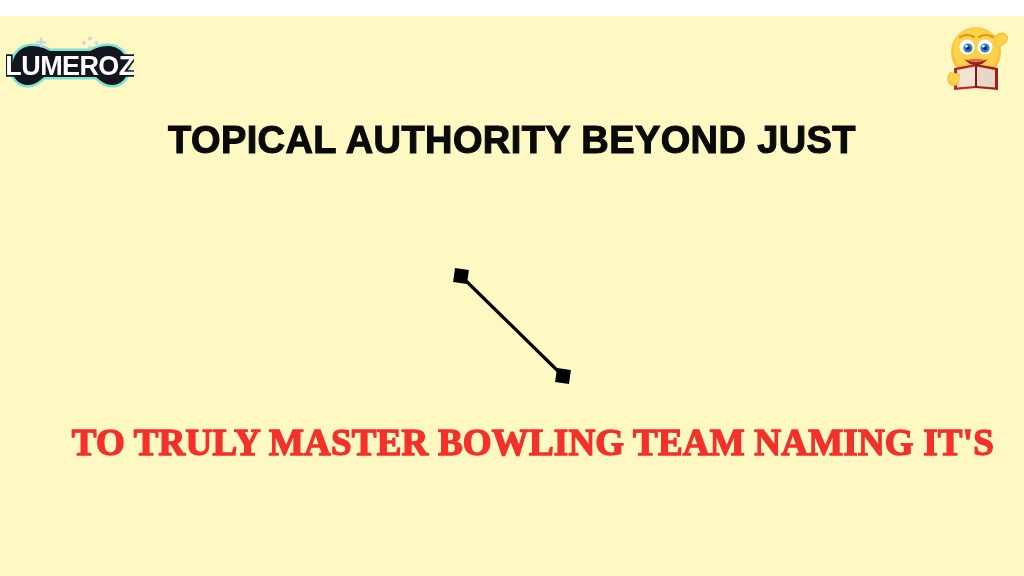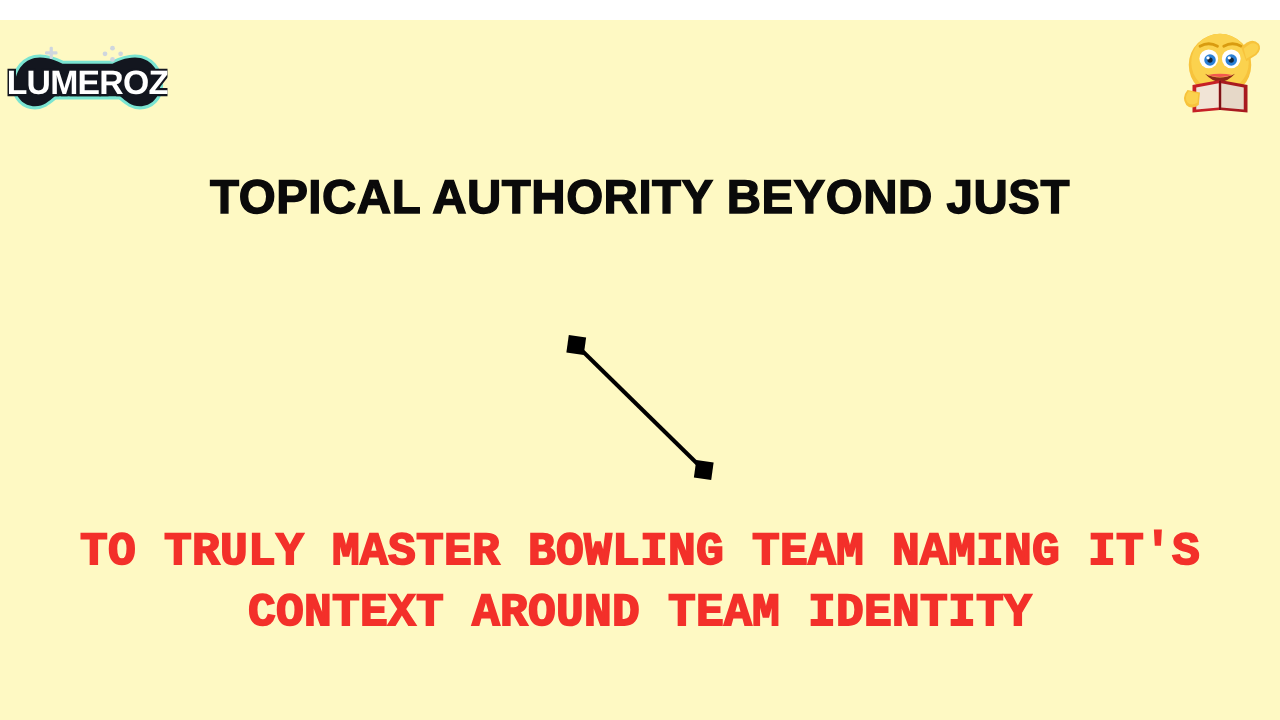--- a/index.html
+++ b/index.html
@@ -46,21 +46,21 @@
   #reading-emoji svg {
     display: block;
     width: 76px;
     height: 76px;
   }
 
   
   #headline {
     position: absolute;
     left: 0;
-    top: 115px;
+    top: 97px;
     width: 1024px;
     text-align: center;
     color: #0a0a0a;
     font-family: "Liberation Sans", sans-serif;
     font-weight: 700;
     font-size: 38px;
     line-height: 55px;
     letter-spacing: 0.4px;
     text-transform: uppercase;
     padding: 0 60px;
@@ -88,23 +88,23 @@
     width: 150px;
     height: 145px;
   }
 
   
   #statement {
     position: absolute;
     left: 0;
     top: 402px;
     width: 1024px;
-    text-align: center;
+    text-align: right;
     color: #f3302a;
-    font-family: Liberation Mono, monospace;
+    font-family: Liberation Serif, serif;
     font-weight: 700;
     font-size: 37px;
     line-height: 49px;
     letter-spacing: 0.2px;
     text-transform: uppercase;
     padding: 0 30px;
     box-sizing: border-box;
     -webkit-text-stroke: 1.4px #f3302a;
   }
   #statement .st-line {
@@ -186,16 +186,15 @@
   <div id="connector-shape">
     <svg viewBox="0 0 150 145" xmlns="http://www.w3.org/2000/svg">
       <line x1="21" y1="20" x2="123" y2="120" stroke="#000000" stroke-width="3.2"></line>
       <rect x="14" y="13" width="14" height="14" fill="#000000" transform="rotate(8 21 20)"></rect>
       <rect x="116" y="113" width="14" height="14" fill="#000000" transform="rotate(8 123 120)"></rect>
     </svg>
   </div>
 
   <div id="statement">
     <span class="st-line">TO TRULY MASTER BOWLING TEAM NAMING IT'S</span>
-    <span class="st-line">CONTEXT AROUND TEAM IDENTITY</span>
   </div>
 
 </div>
 
 </body></html>

